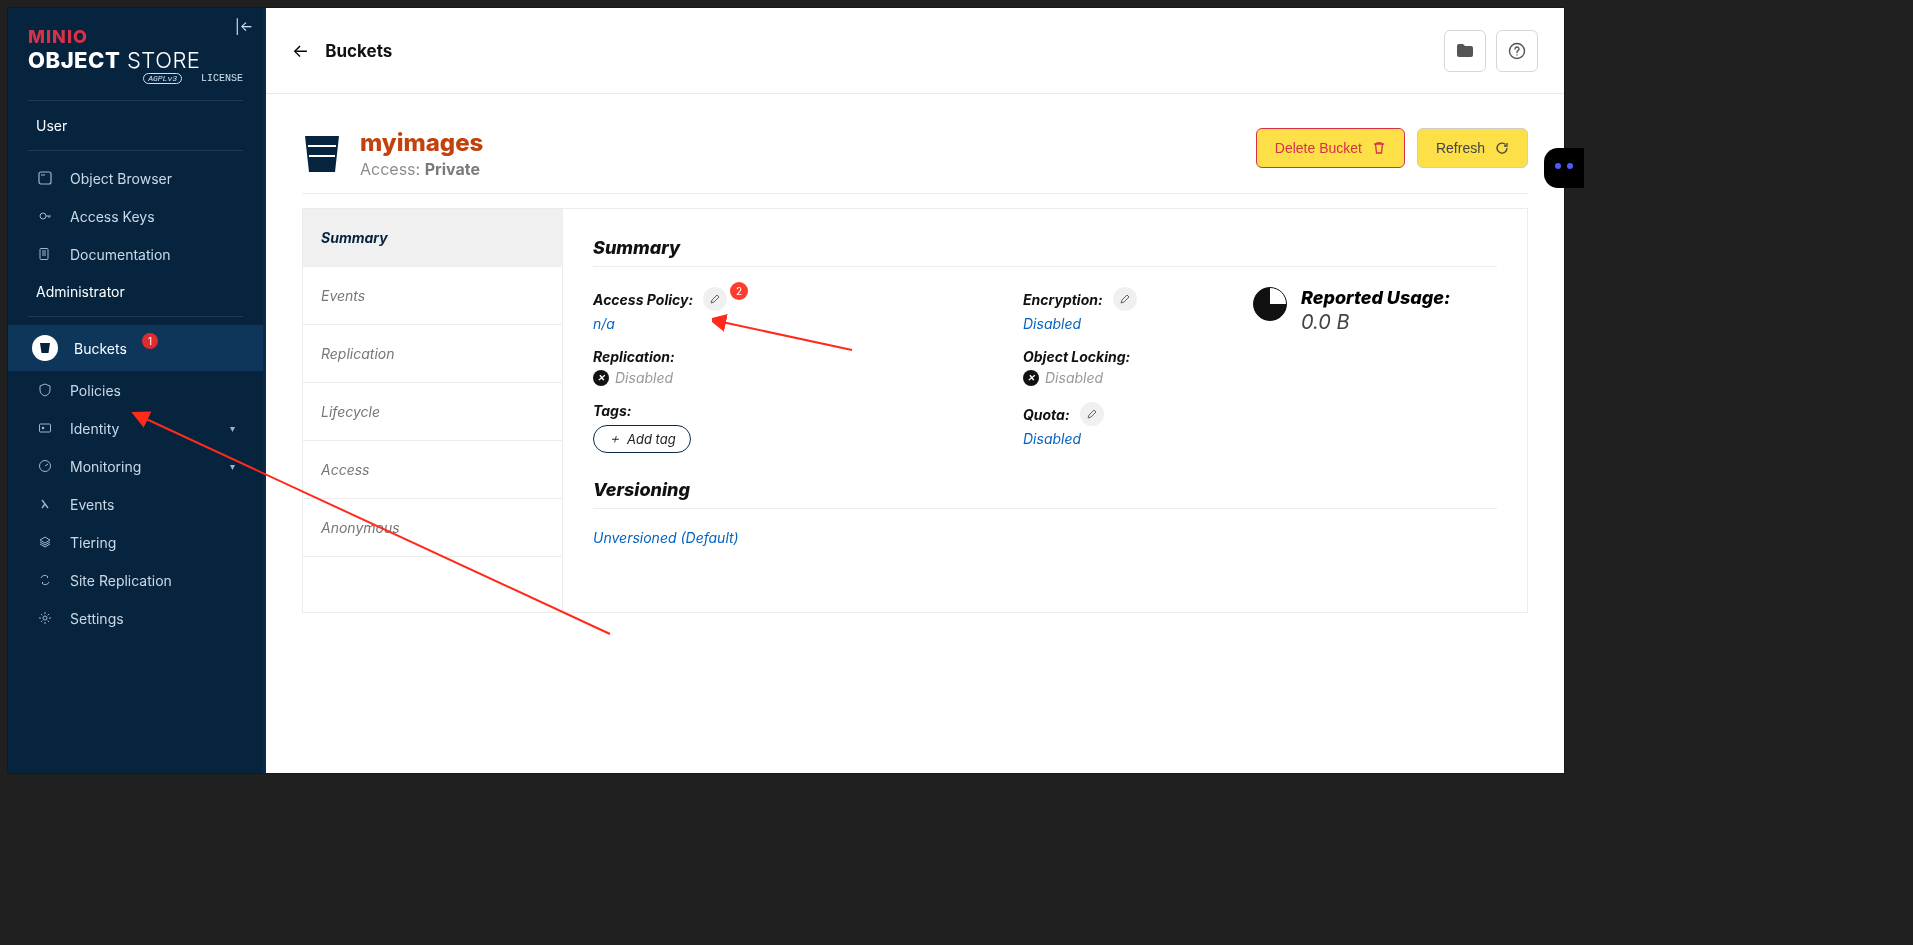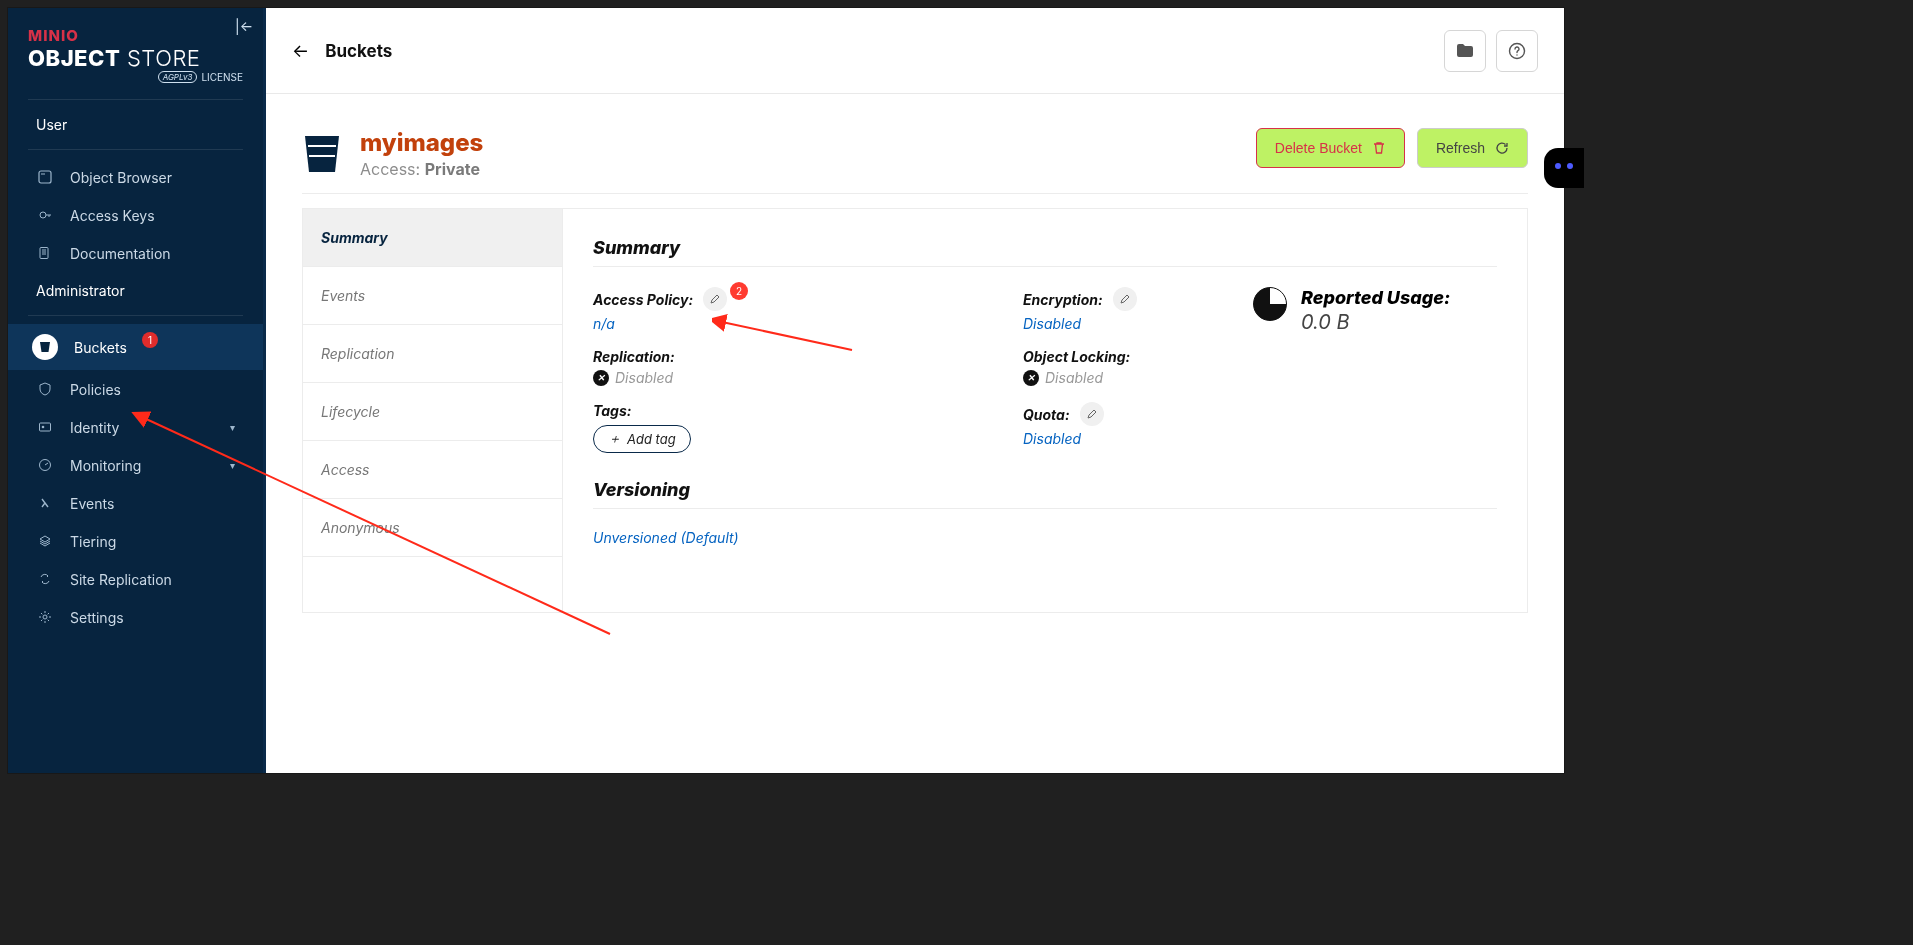--- a/index.html
+++ b/index.html
@@ -27,24 +27,24 @@
   background: #07243f;
   color: #cfe0ef;
   display: flex;
   flex-direction: column;
   border-right: 3px solid #0a2a4a;
 }
 .side-logo {
   padding: 18px 20px 8px;
   position: relative;
 }
-.logo-minio { color: #d73148; font-weight: 800; font-size: 15px; letter-spacing: 1px; }
+.logo-minio { color: #d73148; font-weight: 800; font-size: 18px; letter-spacing: 1px; }
 .logo-object { color: #fff; font-size: 22px; font-weight: 300; letter-spacing: 0.5px; }
 .logo-object b { font-weight: 800; }
-.logo-license { color: #cfe0ef; font-size: 10px; text-align: center; display: flex; justify-content: flex-end; align-items: center; gap: 4px; }
+.logo-license { color: #cfe0ef; font-size: 10px; text-align: center; display: flex; justify-content: flex-end; align-items: center; gap: 19px; font-family: Liberation Mono, monospace; }
 .logo-license-badge { font-style: italic; border: 1px solid #cfe0ef; border-radius: 10px; padding: 0 4px; font-size: 8px; }
 .collapse-btn { position: absolute; top: 10px; right: 10px; color: #cfe0ef; font-size: 14px; }
 .side-hr { border: none; border-top: 1px solid rgba(255,255,255,0.1); margin: 8px 20px; }
 .side-section-title { font-size: 14px; color: #fff; padding: 8px 28px; font-weight: 400; }
 .nav { display: flex; flex-direction: column; }
 .nav-item {
   display: flex; align-items: center; gap: 16px;
   padding: 10px 28px; font-size: 14px; color: #cbd9e6;
   cursor: pointer; position: relative;
 }
@@ -83,21 +83,21 @@
 .bucket-icon-wrap {
   width: 40px; height: 44px; margin-right: 18px; margin-top: 4px;
 }
 .bucket-title { font-size: 24px; font-weight: 800; color: #c2410c; }
 .bucket-access { font-size: 16px; color: #8d8d8d; margin-top: 2px; }
 .bucket-access .v { color: #7a7a7a; font-weight: 700; }
 .bucket-actions { margin-left: auto; display: flex; gap: 12px; }
 .btn {
   height: 40px; padding: 0 18px; border-radius: 6px; border: 1px solid #ccc;
   display: flex; align-items: center; gap: 10px; font-size: 14px; font-weight: 500;
-  background: #bef264; cursor: pointer;
+  background: #fde047; cursor: pointer;
 }
 .btn.danger { border-color: #d73148; color: #d73148; }
 .btn.secondary { color: #444; }
 .hr { border: none; border-top: 1px solid #ececec; margin-top: 14px; }
 .detail-area { display: flex; border: 1px solid #ececec; margin-top: 14px; font-style: italic; }
 .tabs {
   width: 260px; border-right: 1px solid #ececec; display: flex; flex-direction: column;
 }
 .tab {
   padding: 20px 18px; font-size: 14px; color: #777; cursor: pointer;

